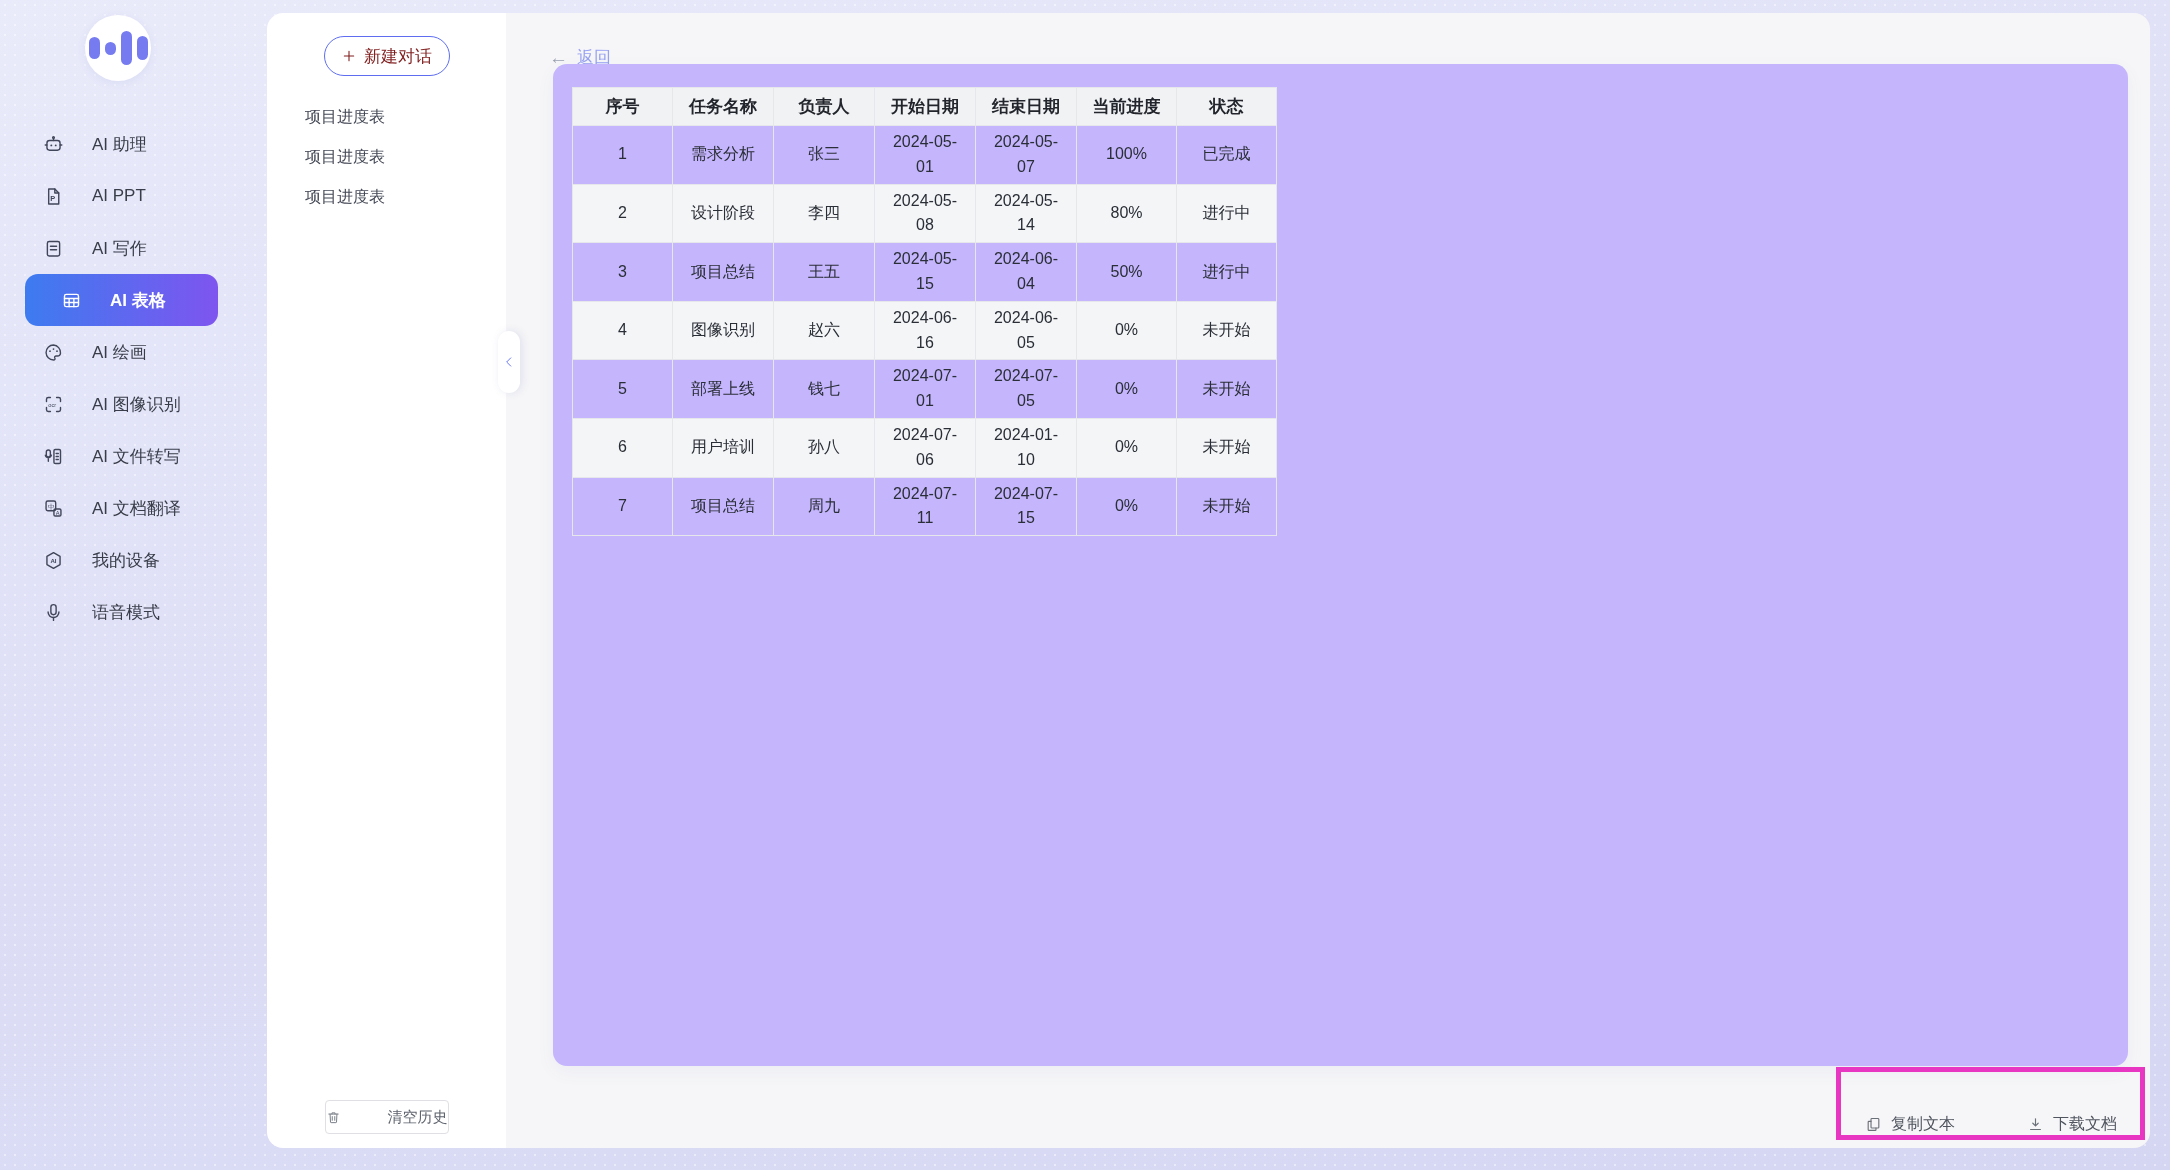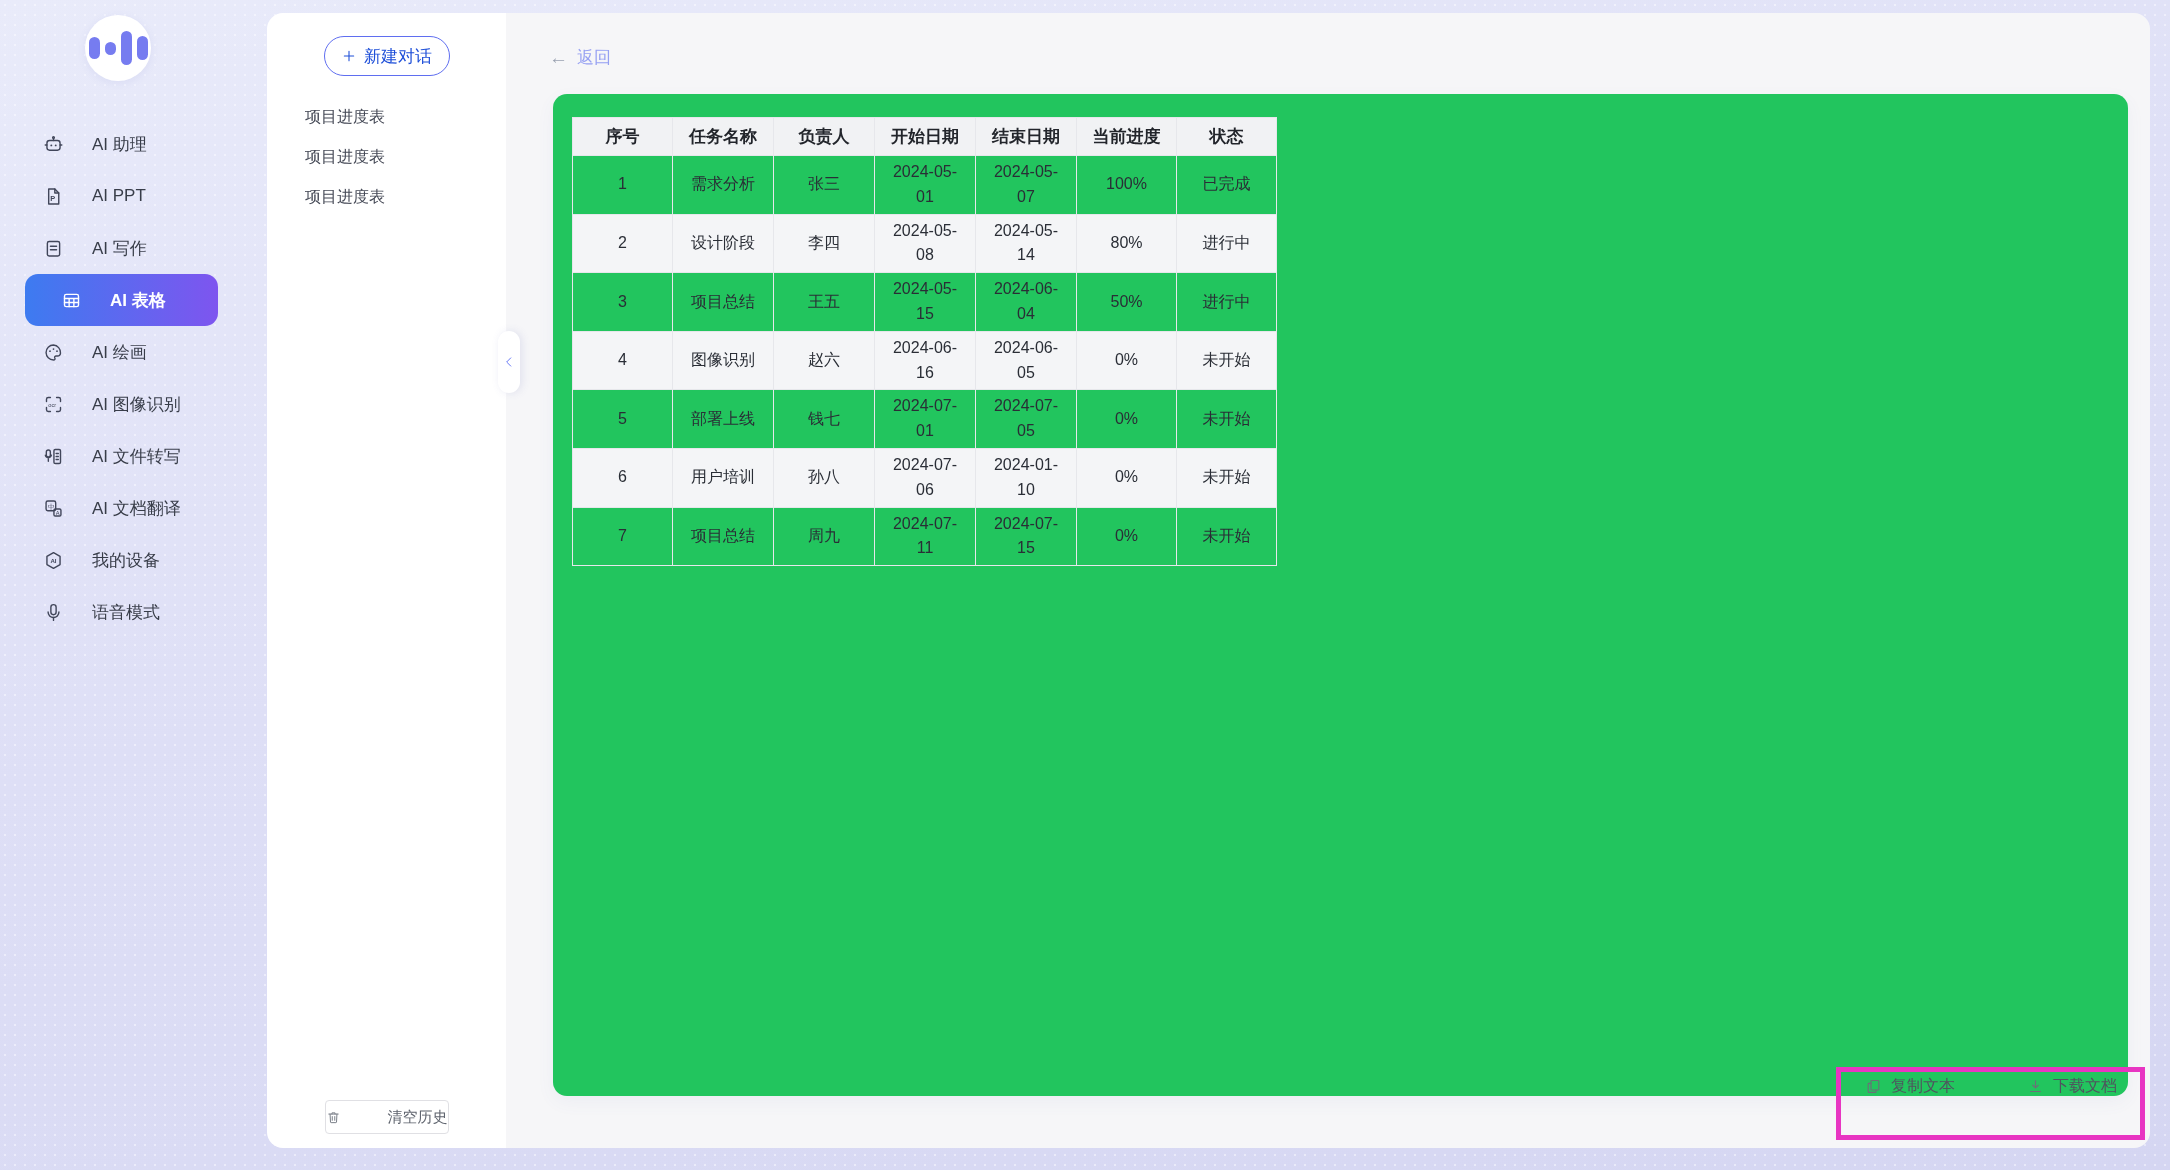--- a/index.html
+++ b/index.html
@@ -30,21 +30,21 @@
   .nav-item .nav-ic { width:21px; height:21px; display:flex; align-items:center; justify-content:center; color:#41465a; }
   .nav-item .nav-ic svg { width:21px; height:21px; }
   .nav-item.active { background:linear-gradient(90deg,#3d7bf0,#7e55ef); color:#fff; font-weight:700;padding-left:36px; }
   .nav-item.active .nav-ic { color:#fff; }
 
   
   .conv-panel { position:absolute; left:267px; top:13px; width:239px; height:1135px;
                 background:#fff; border-radius:16px 0 0 16px; }
   .new-chat { position:absolute; left:50%; transform:translateX(-50%); top:23px;
               width:126px; height:40px; border-radius:21px; border:1px solid #5f6ef0;
-              background:#fff; color:#1d4ed8; font-size:17px; display:flex; align-items:center;
+              background:#fff; color:#7f1d1d; font-size:17px; display:flex; align-items:center;
               justify-content:center; gap:7px; cursor:pointer;
               font-family:inherit; }
   .new-chat .ih { width:16px; height:16px; display:flex; }
   .new-chat .ih svg { width:16px; height:16px; }
   .conv-list { position:absolute; top:84px; left:0; right:0; }
   .conv-item { height:40px; line-height:40px; padding-left:38px; font-size:16px; color:#454956;
                cursor:pointer; white-space:nowrap; overflow:hidden; text-overflow:ellipsis; }
   .clear-history { position:absolute; left:50%; transform:translateX(-50%); bottom:14px;
                    width:124px; height:34px; background:#fff; border:1px solid #e0e0e4;
                    border-radius:4px; color:#5f646e; font-size:15px; display:flex;
@@ -58,34 +58,34 @@
                      box-shadow:2px 0 8px rgba(90,100,180,.14); cursor:pointer; }
   .collapse-handle .ih, .collapse-handle .ih svg { width:14px; height:14px; display:flex; }
 
   
   .content { position:absolute; left:506px; top:13px; width:1644px; height:1135px;
              background:#f6f6f8; border-radius:0 16px 16px 0; }
   .back { position:absolute; left:43px; top:33px; display:flex; align-items:center; gap:9px;
           font-size:17px; color:#96a0f2; cursor:pointer; }
   .back .back-arrow { color:#9aa2b1; font-size:19px; line-height:1; }
 
-  .card { position:absolute; left:47px; top:81px; width:1575px; height:1002px; background:#22c55e;
+  .card { position:absolute; left:47px; top:51px; width:1575px; height:1002px; background:#c4b5fd;
           border-radius:14px; box-shadow:0 6px 18px rgba(93,100,170,.06); }
 
   table.ptable { border-collapse:collapse; table-layout:fixed; position:absolute; left:19px; top:23px; }
   .ptable th, .ptable td { border:1px solid #e6e7eb; text-align:center; vertical-align:middle; }
   .ptable th { height:38px; background:#f1f2f4; font-size:17px; font-weight:700; color:#22252b;
                padding:0 6px; }
   .ptable td { height:58px; font-size:16px; color:#2a2e36; padding:4px 10px; line-height:1.55;
                overflow-wrap:break-word; }
   .ptable tbody tr:nth-child(even) td { background:#f4f5f7; }
 
   
   .actions-box { position:absolute; left:1836px; top:1067px; width:309px; height:73px;
-                 border:5px solid #e835c2; z-index:10; display:flex; align-items:flex-start;
+                 border:5px solid #e835c2; z-index:10; display:flex; align-items:flex-end;
                  padding:4px 26px 0 24px; gap:72px; }
   .action-btn { display:flex; align-items:center; gap:9px; background:transparent; border:none;
                 color:#4f545e; font-size:16px; cursor:pointer; font-family:inherit; white-space:nowrap; }
   .action-btn .ih, .action-btn .ih svg { width:17px; height:17px; display:flex; color:#6b7078; }
 </style>
 </head>
 <body>
 
 <div class="page">
 

